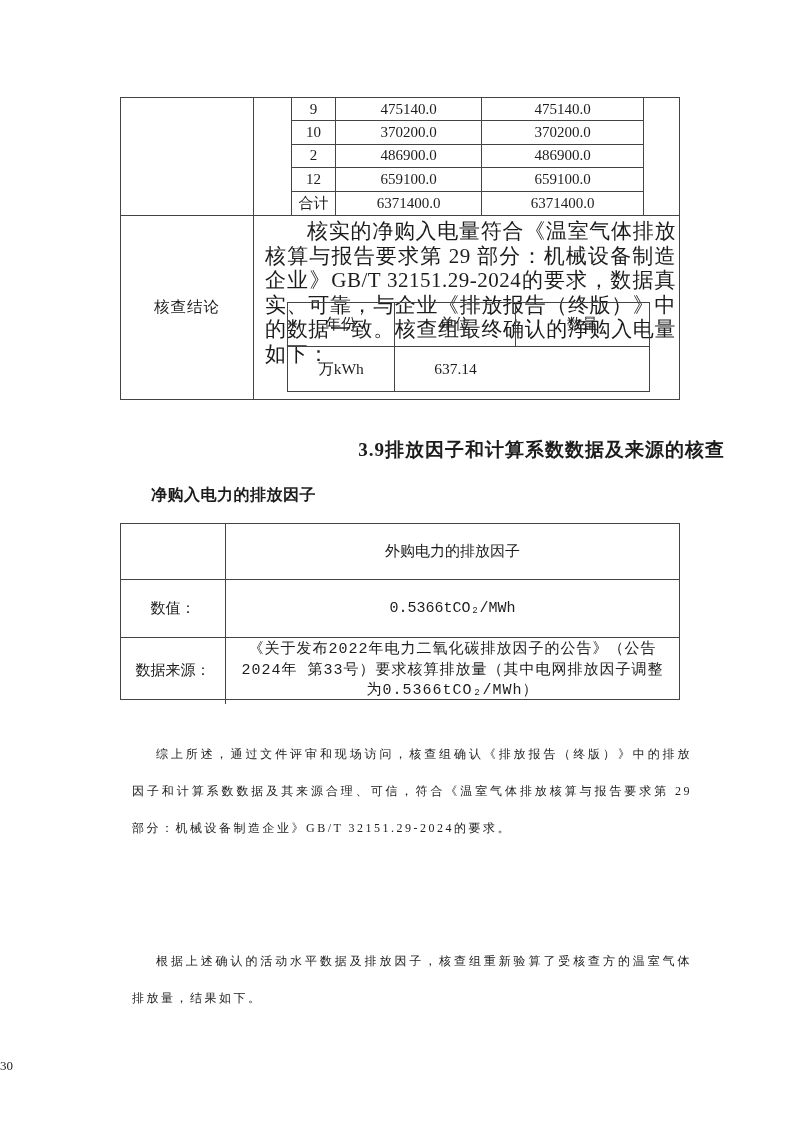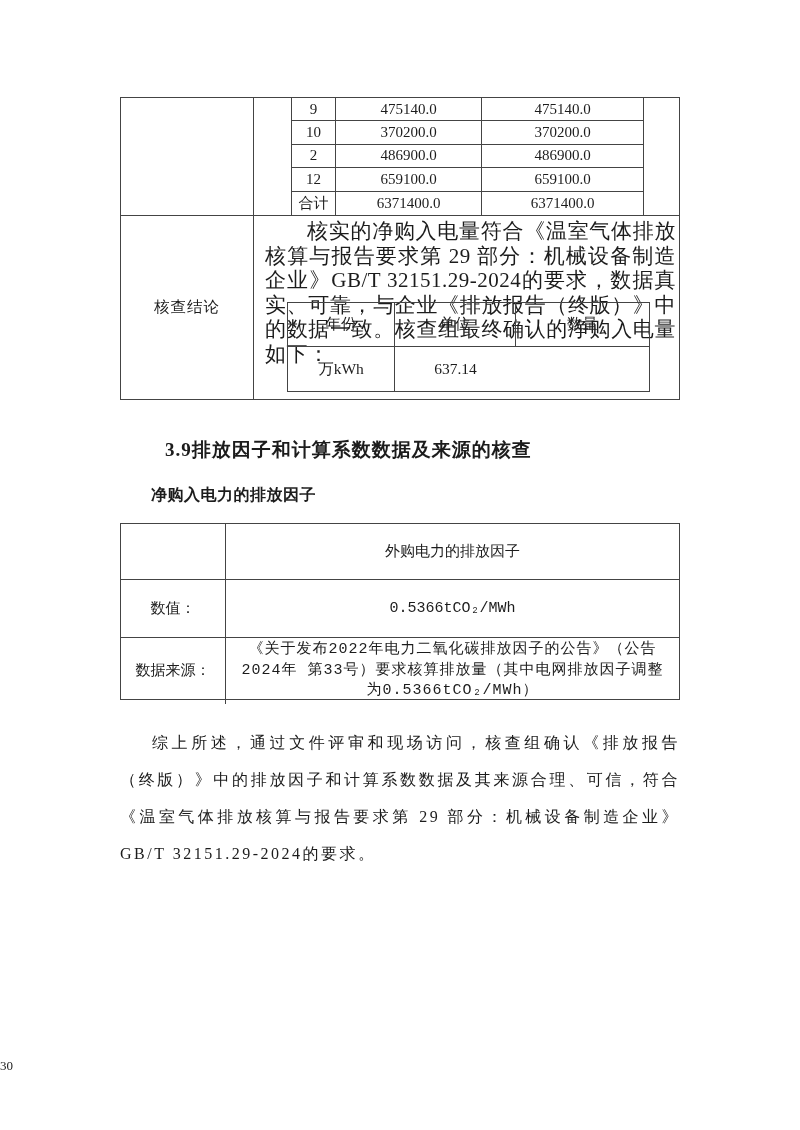--- a/index.html
+++ b/index.html
@@ -27,24 +27,24 @@
               text-align:justify;text-justify:inter-character;text-indent:2em;letter-spacing:0.5px;}
   
   .stable{position:absolute;left:33px;top:86px;width:363px;height:90px;display:grid;
           grid-template-columns:107px 121px 1fr;grid-template-rows:1fr 1fr;
           border:1px solid #444;box-sizing:border-box;}
   .sc{display:flex;align-items:center;justify-content:center;font-size:15.5px;box-sizing:border-box;text-align:center;}
   .sc.br{border-right:1px solid #444;}
   .sc.bb{border-bottom:1px solid #444;}
   
   .h-sec{position:absolute;left:120px;width:560px;margin:0;font-size:19px;font-weight:bold;letter-spacing:1px;}
-  .h39{top:437px;padding-left:45px;}
+  .h39{top:437px;padding-left:45px;text-align:right;}
   .h310{top:887px;padding-left:45px;}
   .h-sub{position:absolute;left:120px;width:560px;margin:0;font-size:16px;font-weight:bold;top:485px;padding-left:31px;letter-spacing:0.5px;}
-  .body-par{position:absolute;left:120px;width:560px;margin:0;font-size:16px;line-height:37px;
+  .body-par{position:absolute;left:120px;width:560px;margin:12px;font-size:12px;line-height:37px;
             text-align:justify;text-justify:inter-character;text-indent:2em;letter-spacing:2.5px;}
   .p1{top:724px;}
   .p2{top:931px;}
   
   .ftable{position:absolute;left:120px;top:523px;width:560px;height:177px;display:grid;
           grid-template-columns:105px 1fr;grid-template-rows:56px 58px 1fr;
           border:1px solid #444;box-sizing:border-box;font-family:Liberation Mono, monospace;}
   .fc{display:flex;align-items:center;justify-content:center;font-size:15px;box-sizing:border-box;text-align:center;}
   .fc.br{border-right:1px solid #444;}
   .fc.bb{border-bottom:1px solid #444;}
@@ -110,15 +110,16 @@
 
     <div class="fc br bb">数值：</div>
     <div class="fc bb">0.5366tCO₂/MWh</div>
 
     <div class="fc br">数据来源：</div>
     <div class="fc src">《关于发布2022年电力二氧化碳排放因子的公告》（公告2024年 第33号）要求核算排放量（其中电网排放因子调整为0.5366tCO₂/MWh）</div>
   </div>
 
   <p class="body-par p1">综上所述，通过文件评审和现场访问，核查组确认《排放报告（终版）》中的排放因子和计算系数数据及其来源合理、可信，符合《温室气体排放核算与报告要求第 29 部分：机械设备制造企业》GB/T 32151.29-2024的要求。</p>
 
+  <p class="body-par p2">根据上述确认的活动水平数据及排放因子，核查组重新验算了受核查方的温室气体排放量，结果如下。</p>
 
   <div class="pageno">30</div>
 </div>
 
 </body></html>

